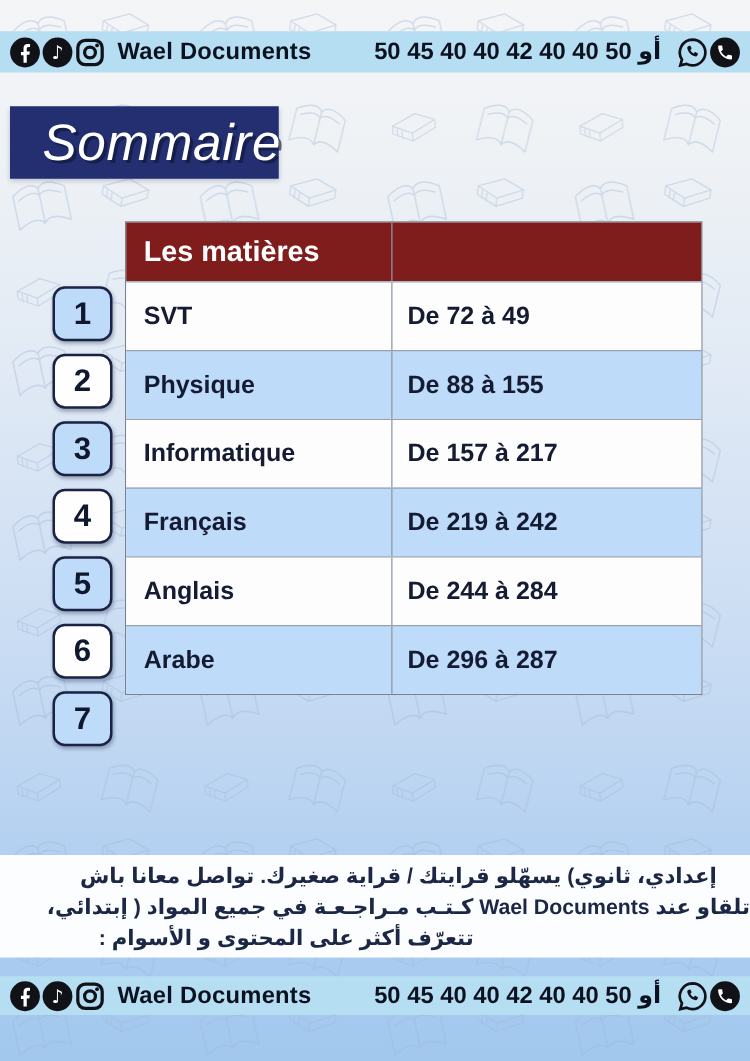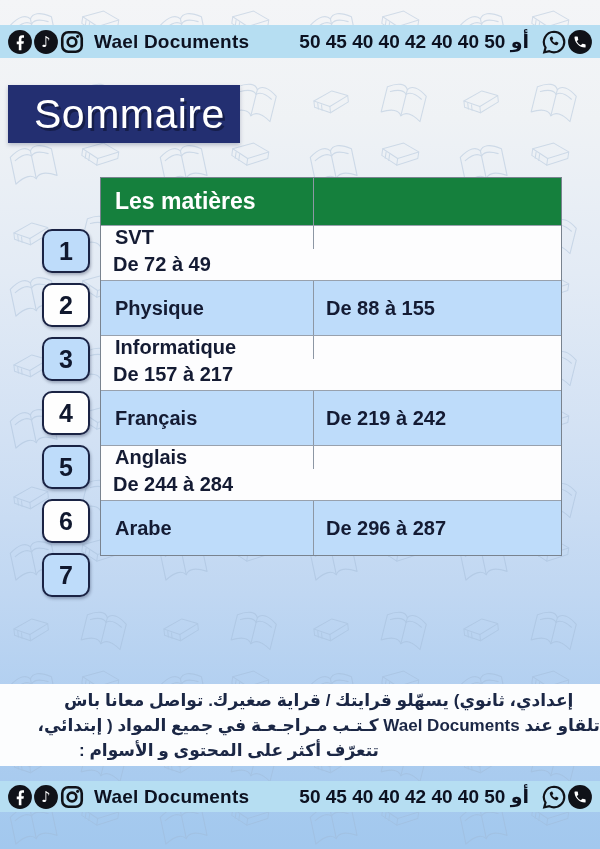--- a/index.html
+++ b/index.html
@@ -16,40 +16,41 @@
     padding:0 7px;box-sizing:border-box;color:#0c1120;
   }
   .bar.top{top:25px;height:33px;}
   .bar.bottom{top:781px;height:31px;}
   .bar-group{display:flex;align-items:center;gap:0;}
   .bar-icon{width:26px;height:26px;display:block;}
   .bar-brand{font-size:19px;font-weight:bold;margin-left:9px;letter-spacing:.2px;white-space:nowrap;}
   .bar-phones{font-size:19px;font-weight:bold;margin-right:12px;white-space:nowrap;letter-spacing:.3px;}
   
   .sommaire{
-    position:absolute;left:8px;top:85px;width:232px;height:58px;z-index:2;
+    position:absolute;left:8px;top:85px;width:215px;height:58px;z-index:2;
     background:#232f71;display:flex;align-items:center;
     box-shadow:0 2px 4px rgba(20,30,70,.25);
+    font-style:italic;
   }
   .sommaire span{
     color:#fff;font-size:41px;padding-left:26px;letter-spacing:.5px;
     text-shadow:2.5px 2.5px 0 rgba(16,22,54,.65);
   }
   
   .ctable{
     position:absolute;left:100px;top:177px;width:462px;z-index:2;
     border:1px solid #79838f;box-sizing:border-box;background:#fff;
   }
-  .thead{display:flex;background:#15803d;height:47px;}
+  .thead{display:flex;background:#7f1d1d;height:47px;}
   .th{color:#fff;font-weight:bold;font-size:23px;display:flex;align-items:center;box-sizing:border-box;}
   .c1{width:213px;padding-left:14px;border-right:1px solid #8d97a4;}
   .c2{flex:1;padding-left:12px;}
   .trow{display:flex;height:54px;border-top:1px solid #98a1ad;}
   .row-blue{background:#bedcfa;}
-  .row-white{background:#fdfdfe;flex-direction:column;}
+  .row-white{background:#fdfdfe;}
   .td{display:flex;align-items:center;font-weight:bold;font-size:20px;color:#141b33;box-sizing:border-box;}
   
   .badge{
     position:absolute;left:42px;width:48px;height:44px;z-index:2;box-sizing:border-box;
     border:2.5px solid #1a2344;border-radius:10px;
     display:flex;align-items:center;justify-content:center;
     font-size:25px;font-weight:bold;color:#10182e;
     box-shadow:1px 2px 3px rgba(15,25,55,.3);
   }
   .badge-blue{background:#bedcfa;}

